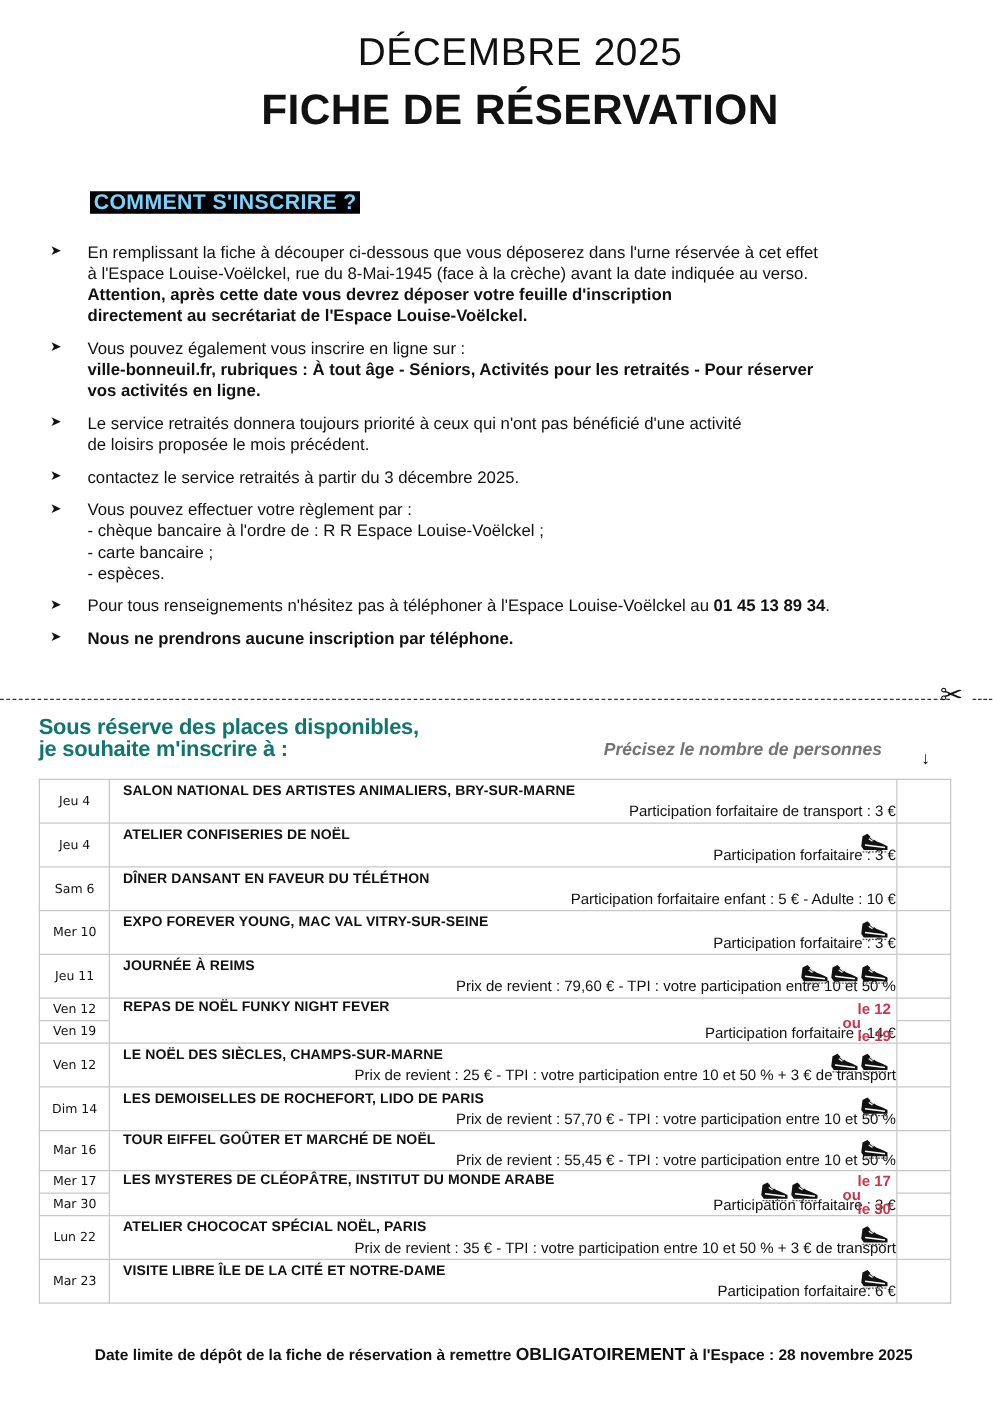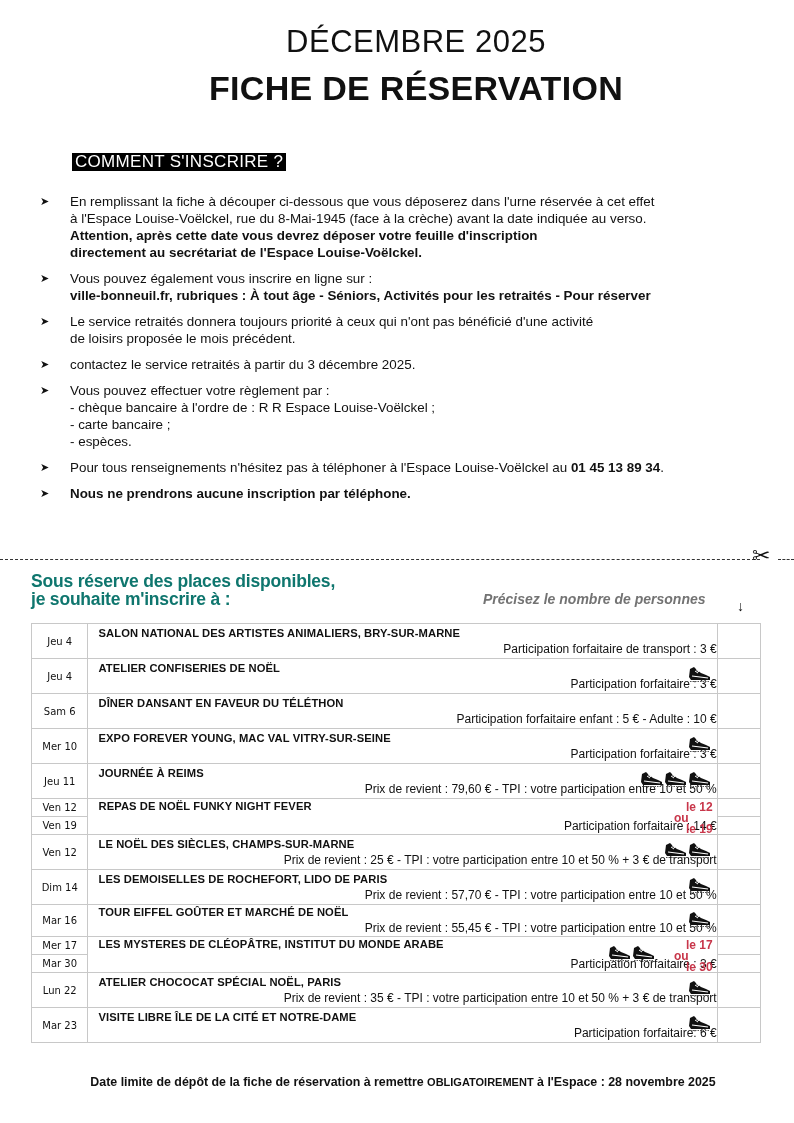--- a/index.html
+++ b/index.html
@@ -2,22 +2,22 @@
 <html><head>
 <meta charset="utf-8">
 <style>
   html, body { margin: 0; padding: 0; background: #ffffff; }
   body { width: 794px; height: 1123px; position: relative; overflow: hidden;
          font-family: "Liberation Sans", sans-serif; color: #111; }
   .month { position: absolute; top: 24px; left: 0; width: 832px; text-align: center;
            font-size: 31px; font-weight: normal; letter-spacing: 0.5px; }
   .title { position: absolute; top: 69px; left: 0; width: 832px; text-align: center;
            font-size: 34px; font-weight: bold; letter-spacing: 0.3px; }
-  .howto { position: absolute; top: 153px; left: 72px; background: #000; color: #ffffff;
-           font-weight: normal; font-size: 17px; padding: 0 3px; line-height: 18px;
+  .howto { position: absolute; top: 153px; left: 72px; background: #000; color: #7dd3fc;
+           font-weight: bold; font-size: 17px; padding: 0 3px; line-height: 18px;
            letter-spacing: 0.3px; }
   .bullets { position: absolute; top: 193px; left: 38px; width: 720px; margin: 0; padding: 0;
              list-style: none; font-size: 13.4px; line-height: 17px; }
   .bullets li { position: relative; padding-left: 32px; margin-bottom: 9px; }
   .bullets li .arrow { position: absolute; left: 2px; top: 0; font-size: 11px; }
   .bullets .b { font-weight: bold; }
   .cutline { position: absolute; top: 559px; left: 0; width: 760px; border-top: 1.5px dashed #333; }
   .cutline2 { position: absolute; top: 559px; left: 778px; width: 16px; border-top: 1.5px dashed #333; }
   .scissors { position: absolute; top: 545px; left: 752px; font-size: 22px; line-height: 22px; }
   .subhead { position: absolute; top: 572px; left: 31px; color: #0f766e; font-weight: bold;
@@ -34,21 +34,21 @@
   td.count { width: 43px; }
   .ev-name { font-weight: bold; font-size: 11.2px; line-height: 15px; letter-spacing: 0.1px; }
   .ev-price { font-size: 12px; line-height: 16px; text-align: right; }
   .shoes { position: absolute; right: 6px; top: 50%; transform: translateY(-50%);
            display: flex; gap: 0; }
   .shoe { font-size: 17px; line-height: 18px; }
   .alt { position: absolute; right: 4px; top: 2px; color: #c8364a; font-weight: bold;
          font-size: 12px; line-height: 13px; text-align: center; }
   .footer { position: absolute; top: 1075px; left: 0; width: 806px; text-align: center;
             font-weight: bold; font-size: 12.4px; }
-  .footer .small { font-size: 11px; }
+  .footer .small { font-size: 14px; }
 </style>
 </head>
 <body>
 
 <div class="month">DÉCEMBRE 2025</div>
 <div class="title">FICHE DE RÉSERVATION</div>
 
 <div class="howto">COMMENT S'INSCRIRE ?</div>
 
 <ul class="bullets" id="bullets">
@@ -56,20 +56,21 @@
       <span class="arrow">➤</span>
       <div><span>En remplissant la fiche à découper ci-dessous que vous déposerez dans l'urne réservée à cet effet</span></div>
       <div><span>à l'Espace Louise-Voëlckel, rue du 8-Mai-1945 (face à la crèche) avant la date indiquée au verso.</span></div>
       <div class="b"><span>Attention, après cette date vous devrez déposer votre feuille d'inscription</span></div>
       <div class="b"><span>directement au secrétariat de l'Espace Louise-Voëlckel.</span></div>
     </li>
     <li>
       <span class="arrow">➤</span>
       <div><span>Vous pouvez également vous inscrire en ligne sur :</span></div>
       <div class="b"><span>ville-bonneuil.fr, rubriques : À tout âge - Séniors, Activités pour les retraités - Pour réserver</span></div>
+      <div class="b"><span>vos activités en ligne.</span></div>
     </li>
     <li>
       <span class="arrow">➤</span>
       <div><span>Le service retraités donnera toujours priorité à ceux qui n'ont pas bénéficié d'une activité</span></div>
       <div><span>de loisirs proposée le mois précédent.</span></div>
     </li>
     <li>
       <span class="arrow">➤</span>
       <div><span>contactez le service retraités à partir du 3 décembre 2025.</span></div>
     </li>

